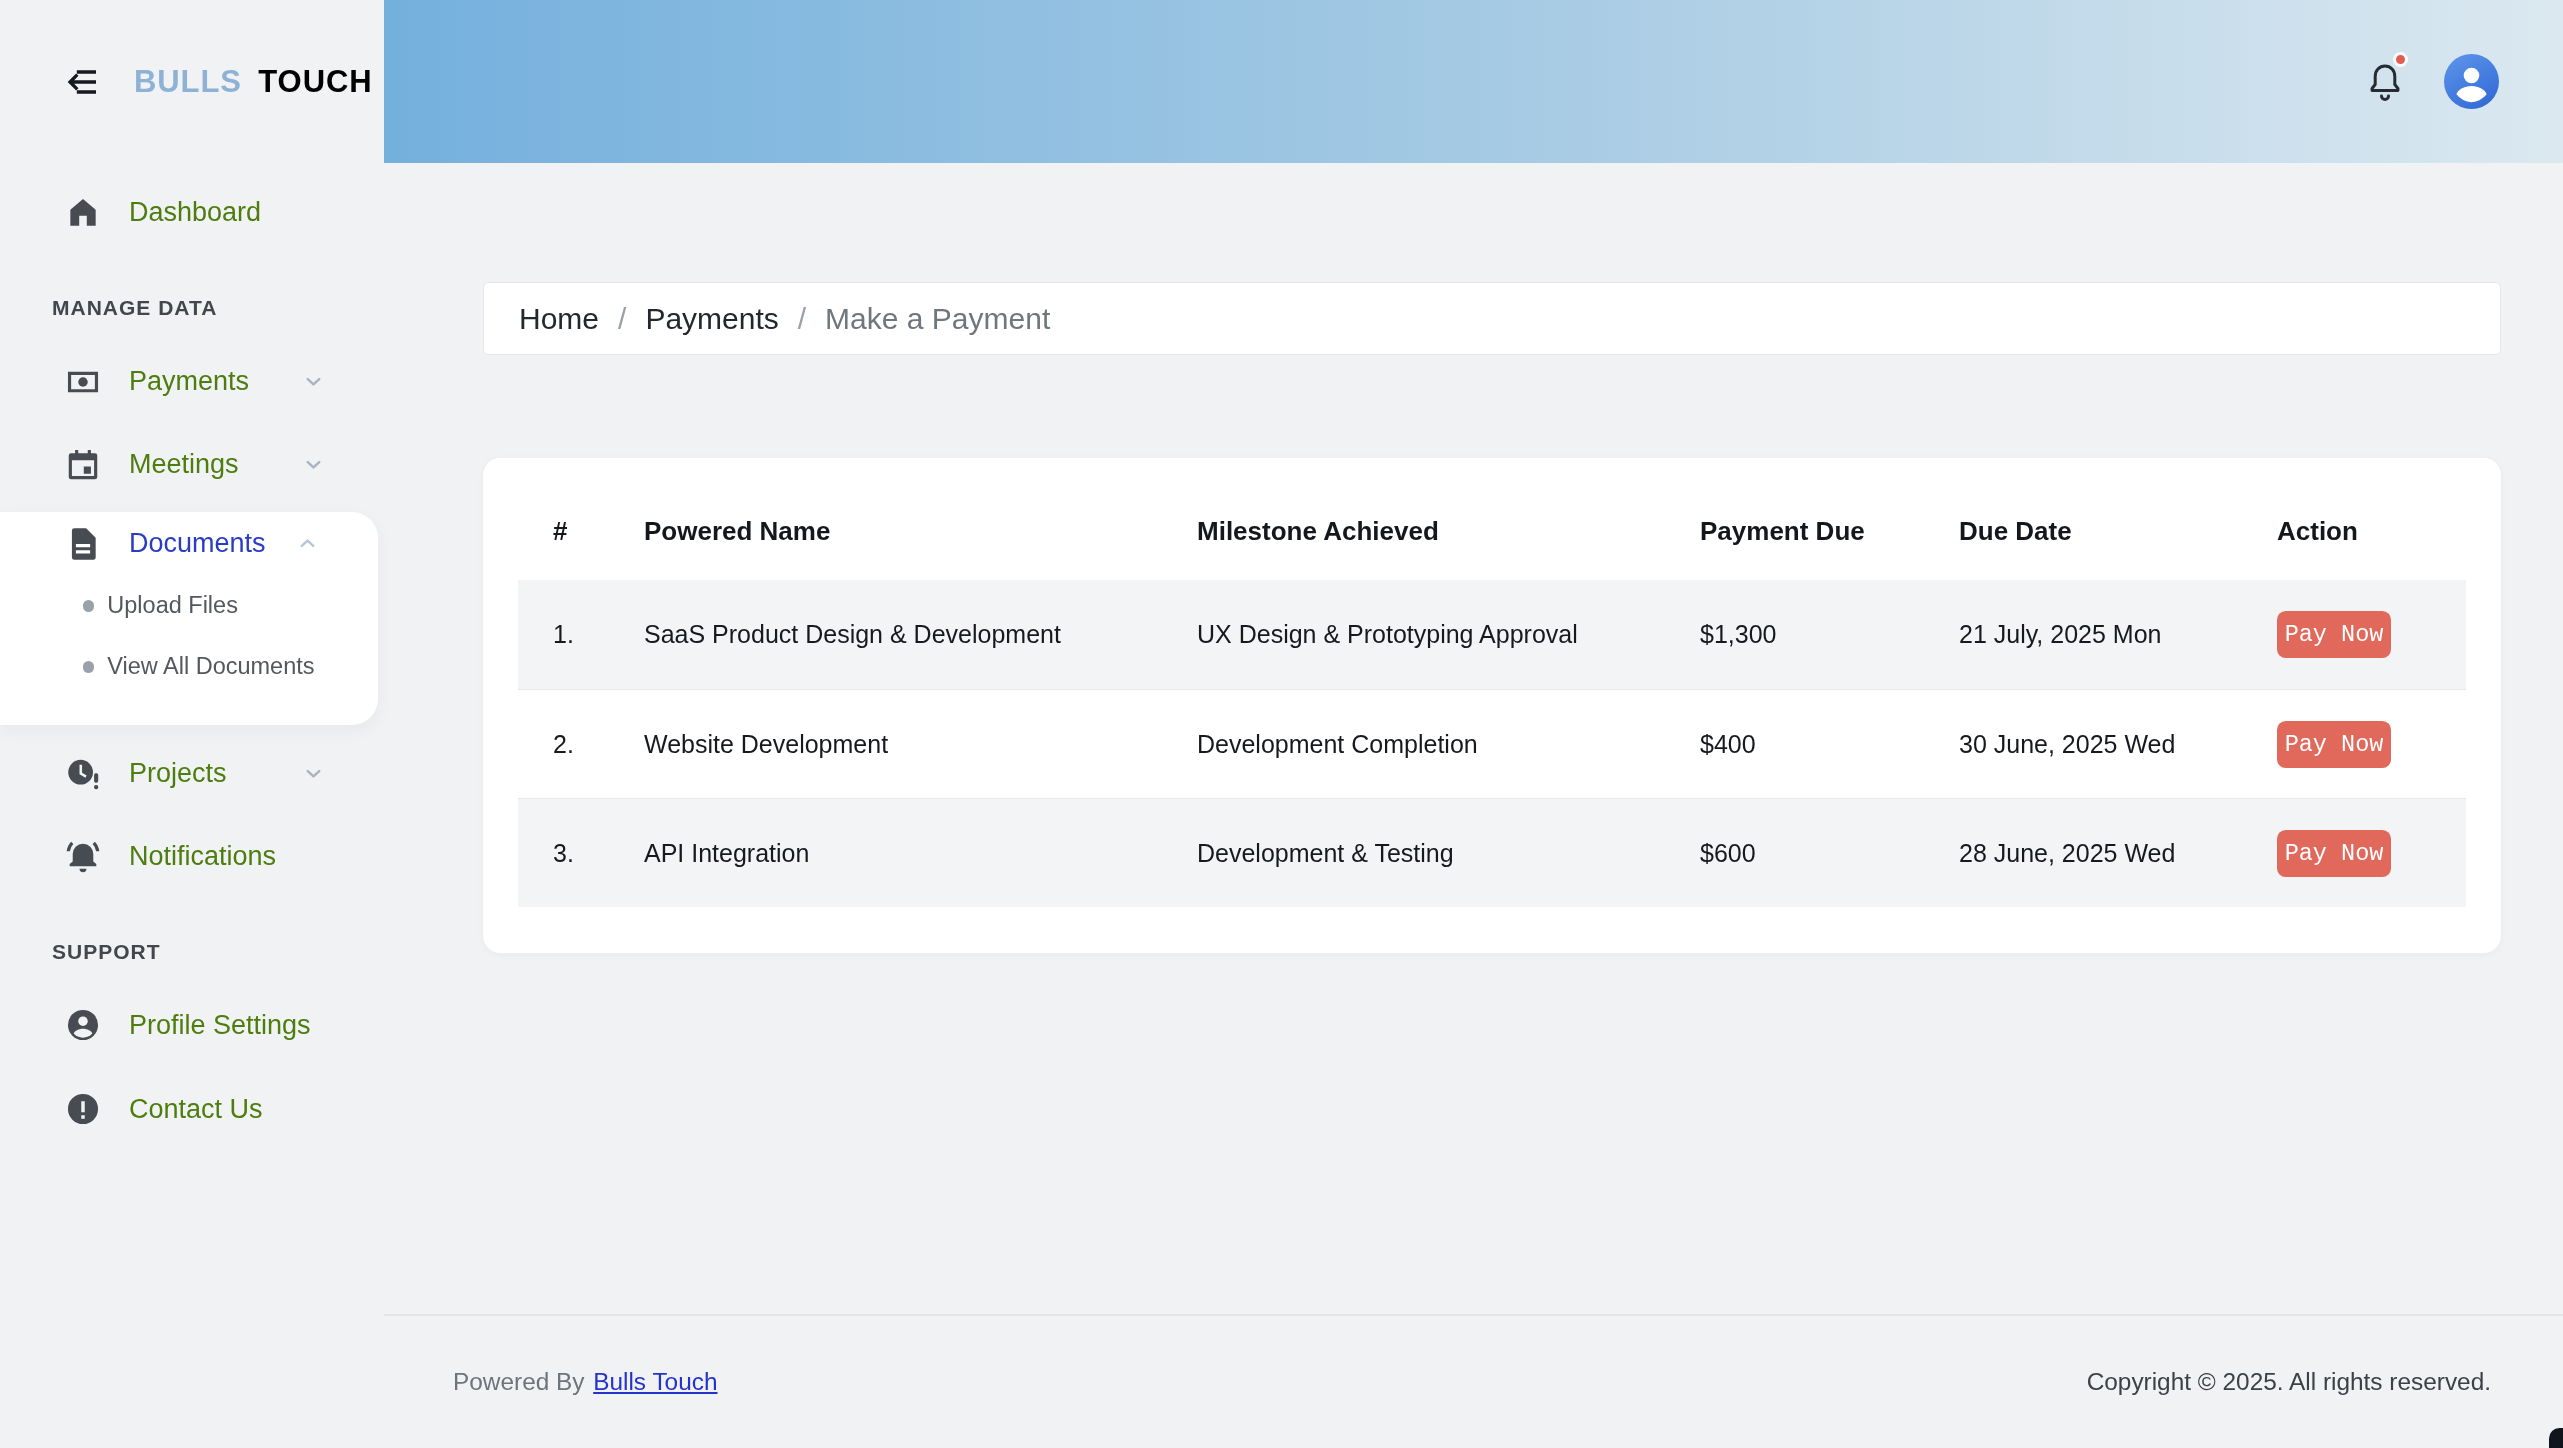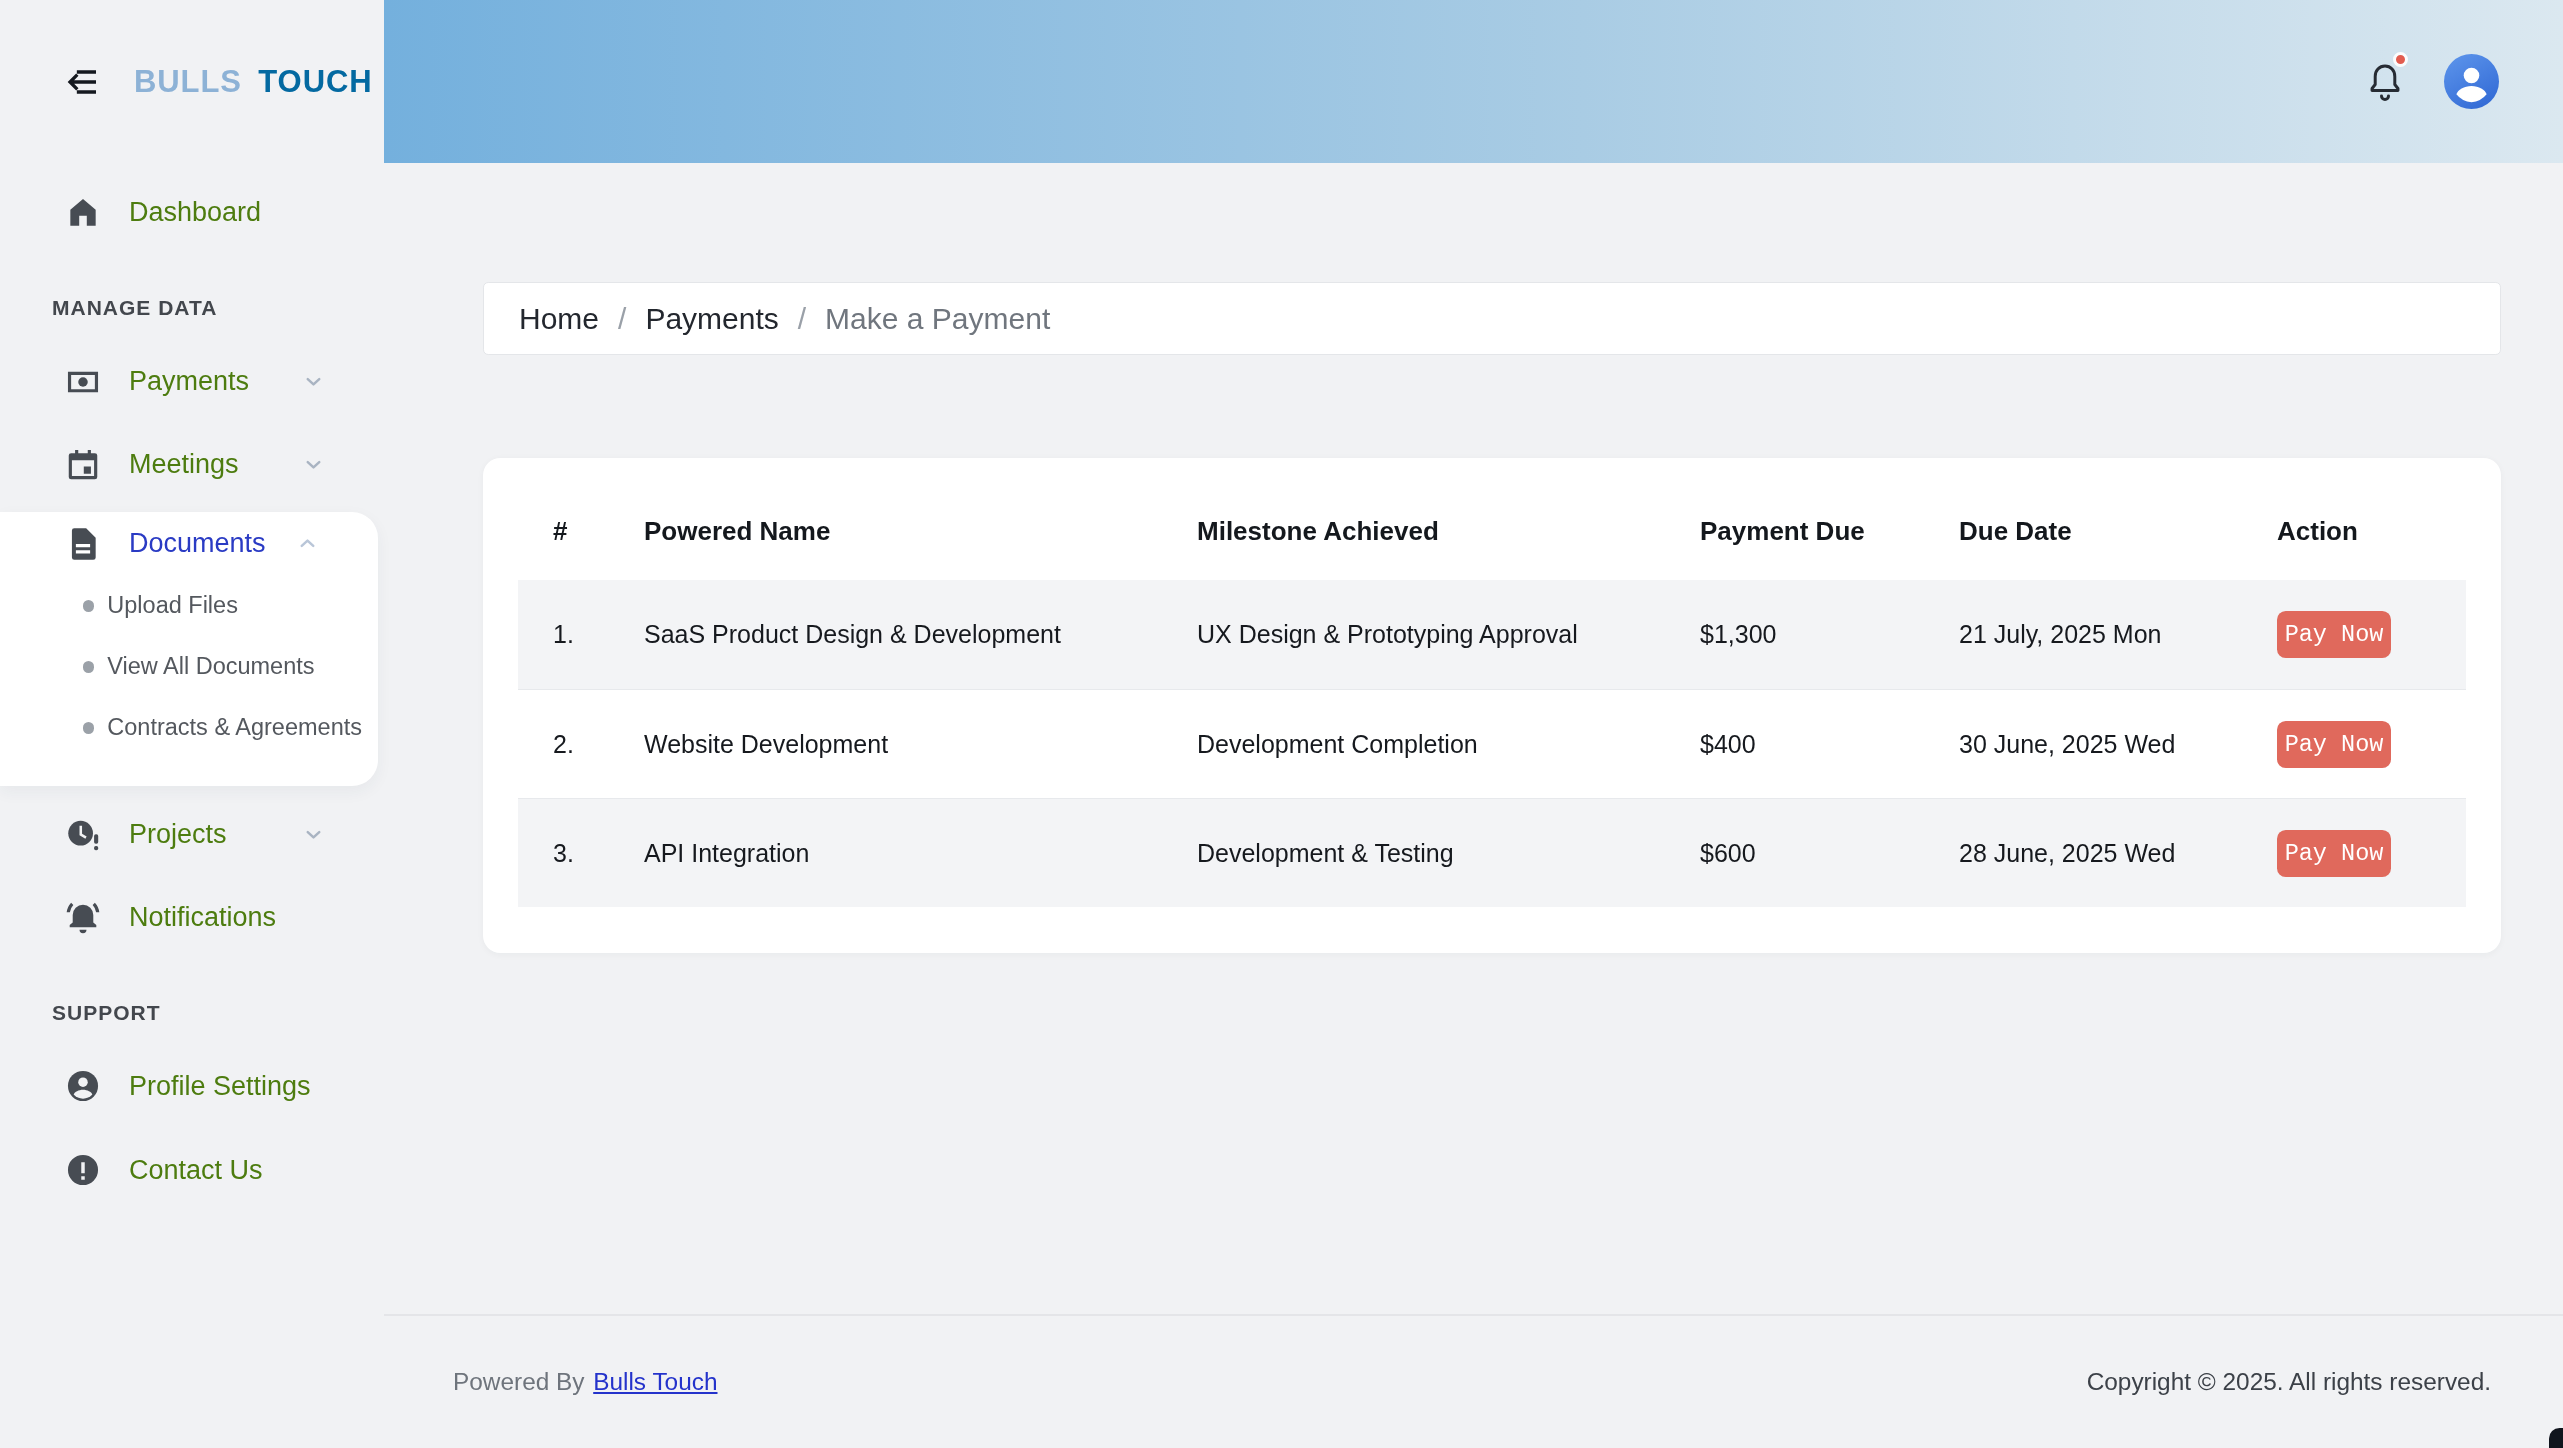--- a/index.html
+++ b/index.html
@@ -11,21 +11,21 @@
   }
   .app { display:flex; width:100%; height:100%; }
 
   
   .sidebar { width:384px; flex:0 0 384px; background:#f1f2f4; position:relative; z-index:3; }
   .logo-row { height:163px; display:flex; align-items:center; padding-left:61px; gap:33px; }
   .menu-toggle { width:40px; height:40px; cursor:pointer; display:flex; align-items:center; }
   .menu-toggle svg { width:40px; height:40px; fill:#15191f; }
   .logo { font-size:31px; font-weight:800; letter-spacing:0.9px; cursor:pointer; white-space:nowrap; }
   .logo .lt { color:#8db2d6; }
-  .logo .dk { color:#0369a1; margin-left:7px;margin-top:32px; }
+  .logo .dk { color:#000000; margin-left:7px;margin-top:32px; }
 
   .nav-item { display:flex; align-items:center; height:61px; padding-left:64px; gap:27px; cursor:pointer; }
   .nav-item .ic { width:38px; height:38px; flex:0 0 38px; display:flex; }
   .nav-item .ic svg { width:38px; height:38px; fill:#474c53; }
   .nav-item .lbl { font-size:27px; color:#4d7c0f; }
   .chev { margin-left:auto; margin-right:59px; width:23px; height:23px; }
   .chev svg { width:23px; height:23px; fill:none; stroke:#a9b4c2; stroke-width:2.6; stroke-linecap:round; stroke-linejoin:round; }
   .section-label { font-size:21px; font-weight:700; letter-spacing:1px; color:#43474d; padding-left:52px; height:26px; display:flex; align-items:center; }
 
   .active-panel {
@@ -167,24 +167,20 @@
         </span>
       </div>
       <div class="sub-item">
         <span class="dot"></span>
         <span class="lbl">Upload Files</span>
       </div>
       <div class="sub-item">
         <span class="dot"></span>
         <span class="lbl">View All Documents</span>
       </div>
-      <div class="sub-item">
-        <span class="dot"></span>
-        <span class="lbl">Contracts &amp; Agreements</span>
-      </div>
     </div>
 
     <div class="nav-item mt20">
       <span class="ic">
         <svg viewBox="0 0 24 24">
             <circle cx="10.5" cy="11.5" r="7.8"></circle>
             <path d="M11.4 11.9V6.8H9.8v6l3.7 2.2.8-1.4z" fill="#f1f2f4"></path>
             <rect x="19" y="12.2" width="2.6" height="6" rx="1.1"></rect>
             <rect x="19" y="19.6" width="2.6" height="2.6" rx="1.1"></rect>
           </svg>

